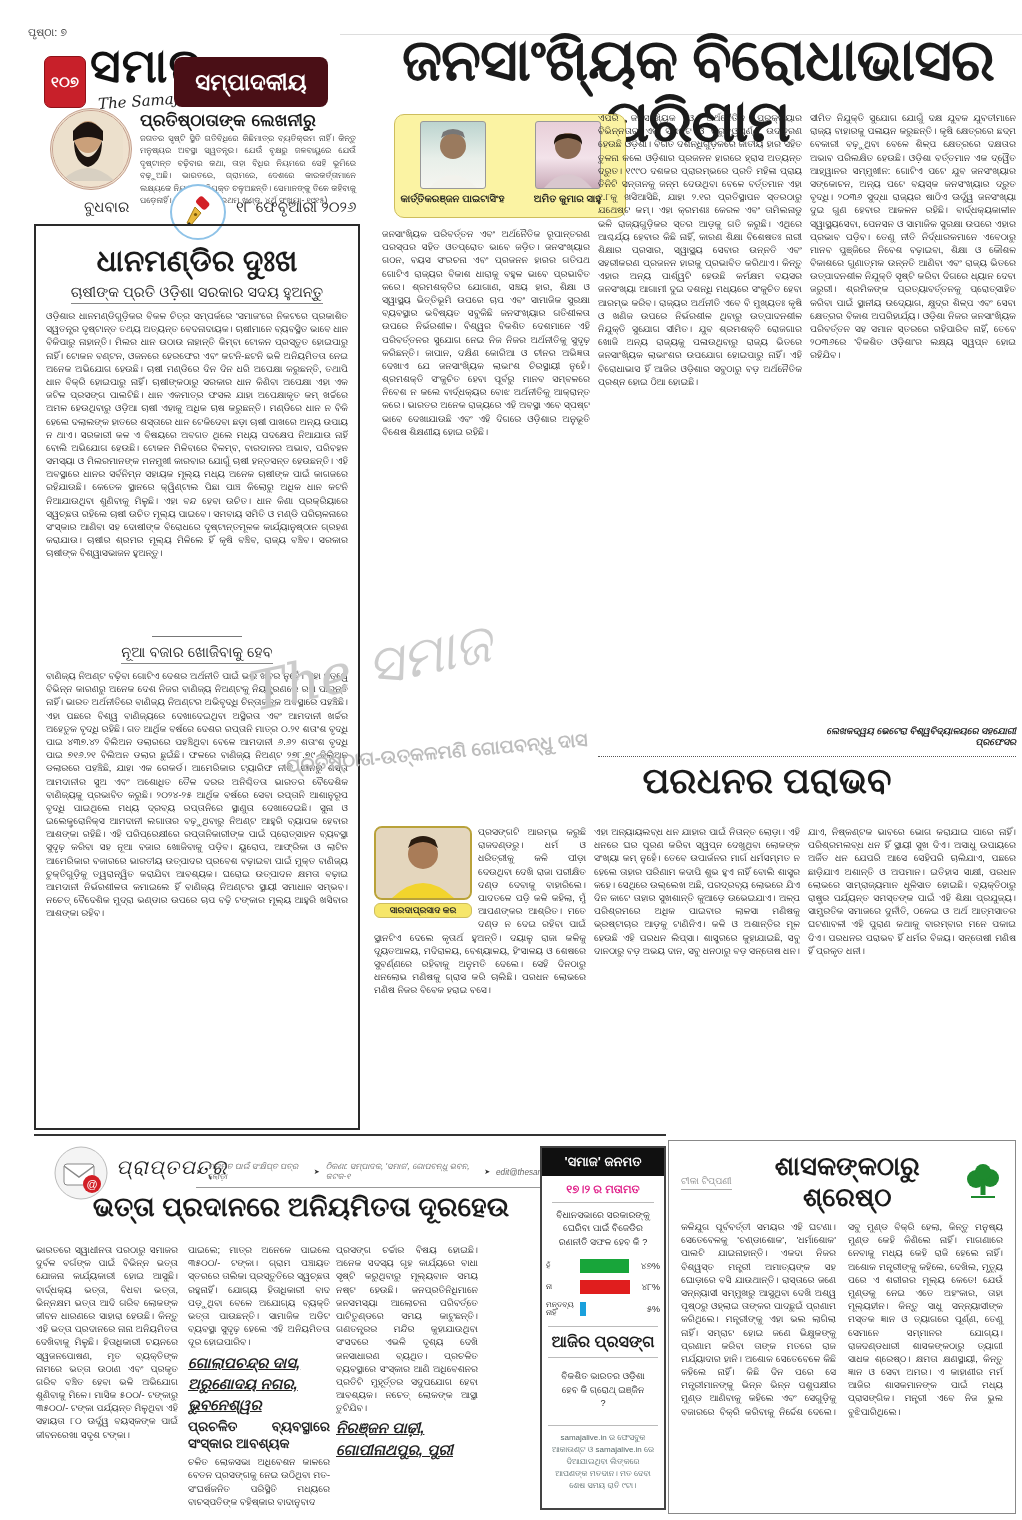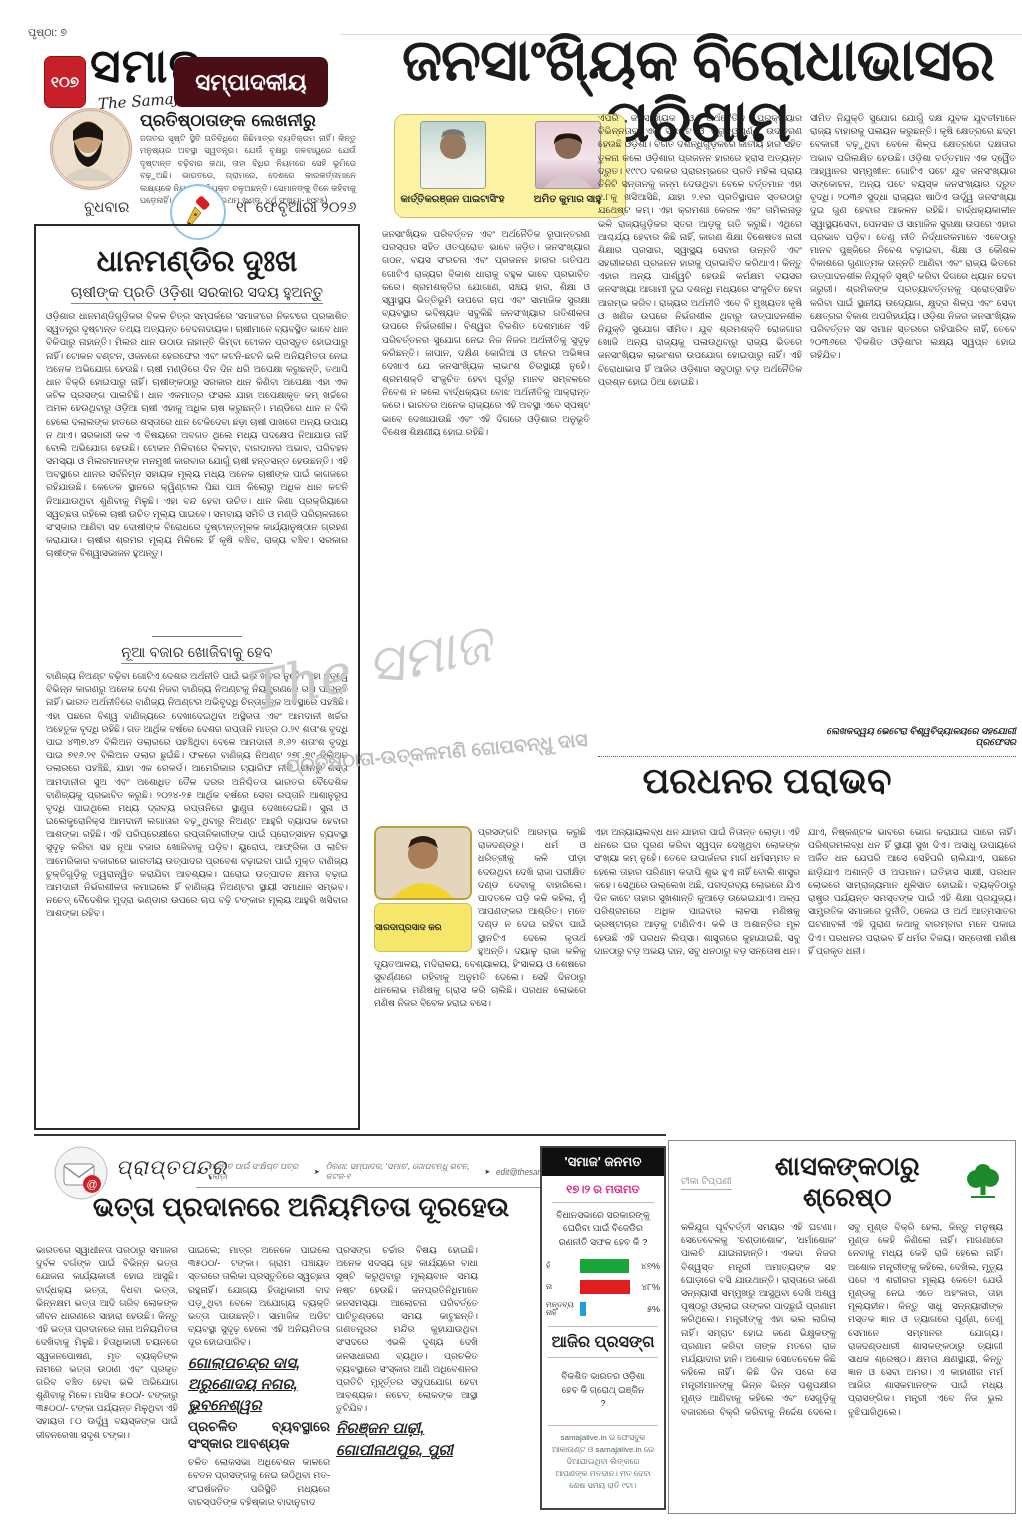--- a/index.html
+++ b/index.html
@@ -64,21 +64,21 @@
   #dotted-rule{left:598px;top:756px;width:418px;border-top:1px dotted #555;}
   #mid-headline{left:552px;top:760px;width:430px;text-align:center;font-size:36px;font-weight:bold;}
   #midcol1{left:374px;top:826px;width:212px;height:308px;}
   #midcol2{left:594px;top:826px;width:206px;height:308px;}
   #midcol3{left:808px;top:826px;width:208px;height:308px;}
   #mid-author{float:left;width:98px;margin:0 6px 3px 0;}
   #mid-photo{width:94px;height:70px;border:2px solid #b9a23a;border-radius:8px;
              background:linear-gradient(180deg,#d8c9b4 0%,#e9d9c2 40%,#f2d javax 0%,#f4d93e 100%);
              background:linear-gradient(180deg,#d8c9b4 0%,#e9d9c2 45%,#f4d93e 100%);overflow:hidden;}
   #mid-nameplate{margin-top:3px;background:#f6e66a;border:1px solid #cdbd5e;border-radius:6px;
-                 font-size:9px;font-weight:bold;padding:17px 0;}
+                 font-size:9px;font-weight:bold;text-align:center;padding:0 0;}
 
   
   #bottom-rule{left:34px;top:1134px;width:632px;border-top:2px solid #333;}
   #env-badge{left:54px;top:1146px;width:54px;height:54px;}
   #letters-logo{left:116px;top:1156px;font-size:20px;font-weight:normal;font-style:italic;letter-spacing:1px;}
   #info-strip{left:196px;top:1162px;width:368px;font-size:8.2px;font-style:italic;color:#666;
               border-bottom:1px solid #999;padding-bottom:5px;display:flex;gap:6px;align-items:center;}
   #info-strip .arr{color:#333;font-style:normal;font-size:7px;}
   #letters-headline{left:58px;top:1192px;width:486px;text-align:center;font-size:27px;font-weight:bold;}
   .lcol{top:1244px;width:142px;height:268px;}

